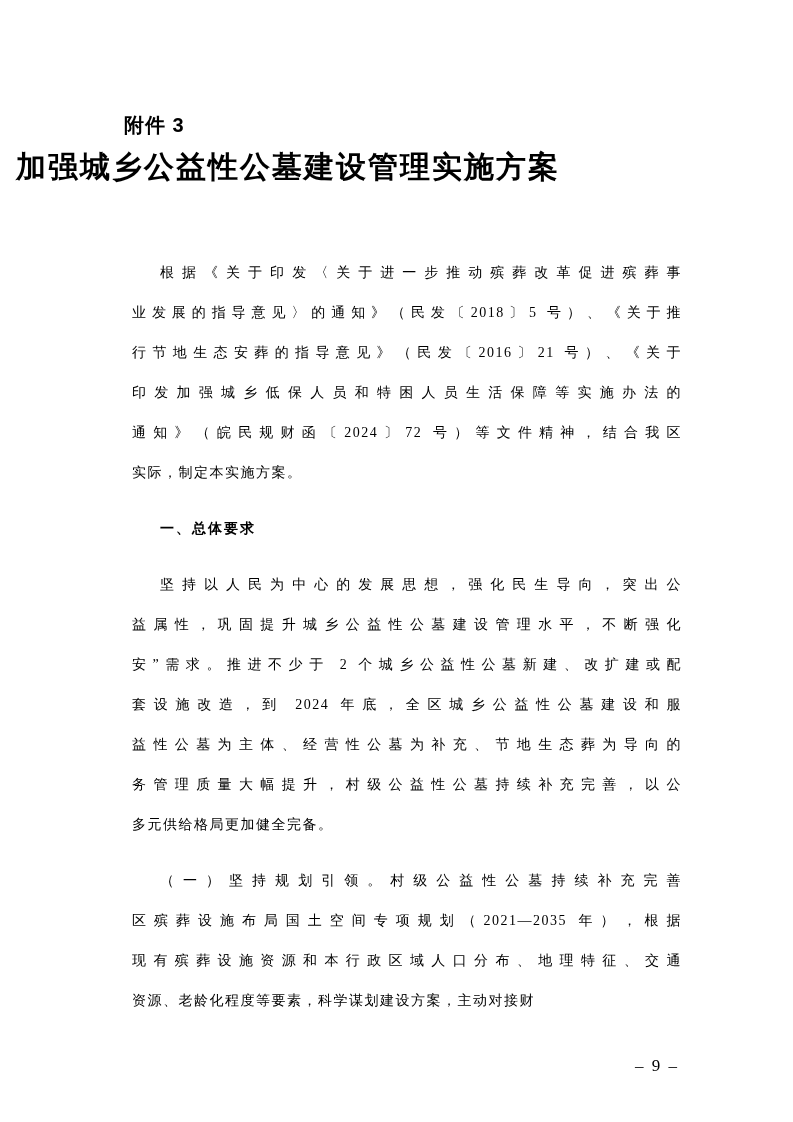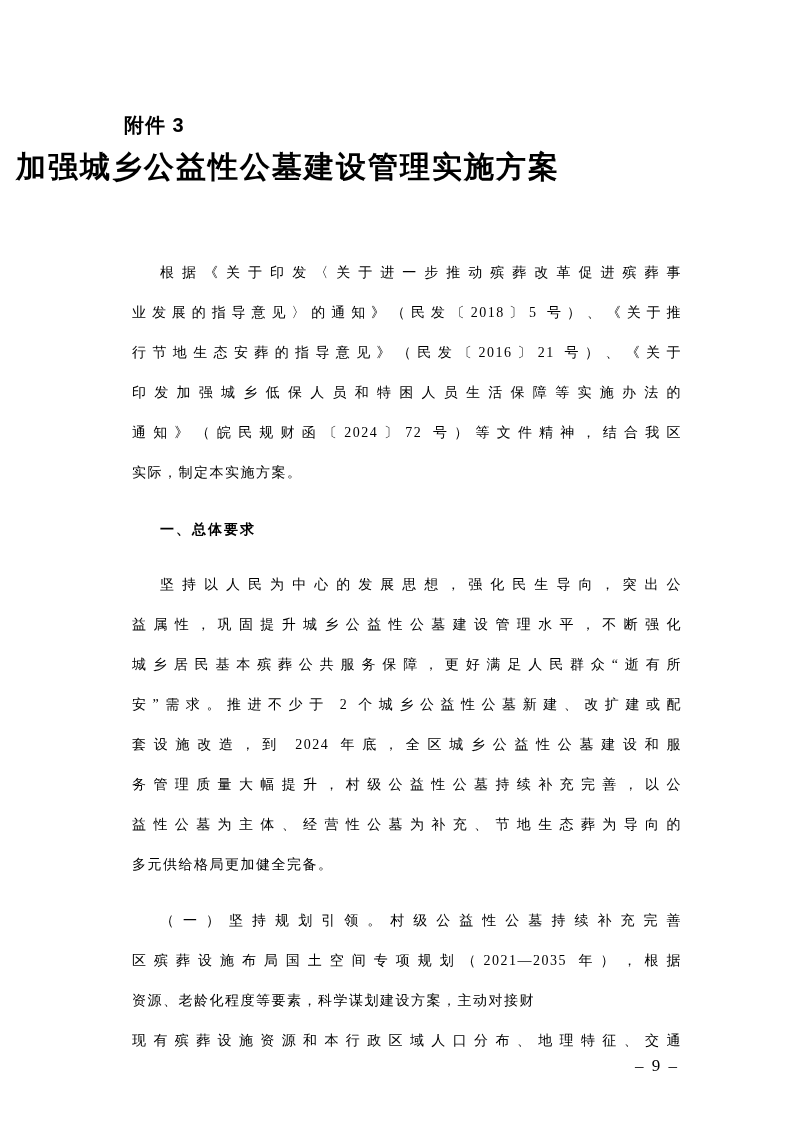--- a/index.html
+++ b/index.html
@@ -52,21 +52,21 @@
     white-space: nowrap;
   }
   .block.paragraph .line {
     text-align: justify;
     text-align-last: justify;
     white-space: normal;
   }
   .block.paragraph .line.first { text-indent: 2em; }
   .block.paragraph .line.last { text-align-last: left; }
   .block.heading .line {
-    font-family: Liberation Sans, sans-serif;
+    font-family: Liberation Serif, serif;
     font-weight: bold;
     text-indent: 2em;
     letter-spacing: 2px;
   }
   .page-footer {
     position: absolute;
     top: 1040px;
     left: 0;
     right: 0;
     text-align: right;
@@ -92,30 +92,29 @@
         <div class="line">印发加强城乡低保人员和特困人员生活保障等实施办法的</div>
         <div class="line">通知》（皖民规财函〔2024〕72 号）等文件精神，结合我区</div>
         <div class="line last">实际，制定本实施方案。</div>
       </div>
       <div class="block heading">
         <div class="line first last">一、总体要求</div>
       </div>
       <div class="block paragraph">
         <div class="line first">坚持以人民为中心的发展思想，强化民生导向，突出公</div>
         <div class="line">益属性，巩固提升城乡公益性公墓建设管理水平，不断强化</div>
-        <div class="line">城乡居民基本殡葬公共服务保障，更好满足人民群众“逝有所</div>
         <div class="line">安”需求。推进不少于 2 个城乡公益性公墓新建、改扩建或配</div>
         <div class="line">套设施改造，到 2024 年底，全区城乡公益性公墓建设和服</div>
+        <div class="line">益性公墓为主体、经营性公墓为补充、节地生态葬为导向的</div>
         <div class="line">务管理质量大幅提升，村级公益性公墓持续补充完善，以公</div>
-        <div class="line">益性公墓为主体、经营性公墓为补充、节地生态葬为导向的</div>
         <div class="line last">多元供给格局更加健全完备。</div>
       </div>
       <div class="block paragraph">
         <div class="line first">（一）坚持规划引领。村级公益性公墓持续补充完善</div>
         <div class="line">区殡葬设施布局国土空间专项规划（2021—2035 年），根据</div>
+        <div class="line">现有殡葬设施资源和本行政区域人口分布、地理特征、交通</div>
         <div class="line last">资源、老龄化程度等要素，科学谋划建设方案，主动对接财</div>
-        <div class="line">现有殡葬设施资源和本行政区域人口分布、地理特征、交通</div>
       </div>
     </div>
 
   <div class="page-footer">– 9 –</div>
 
 </div>
 
 </body></html>

